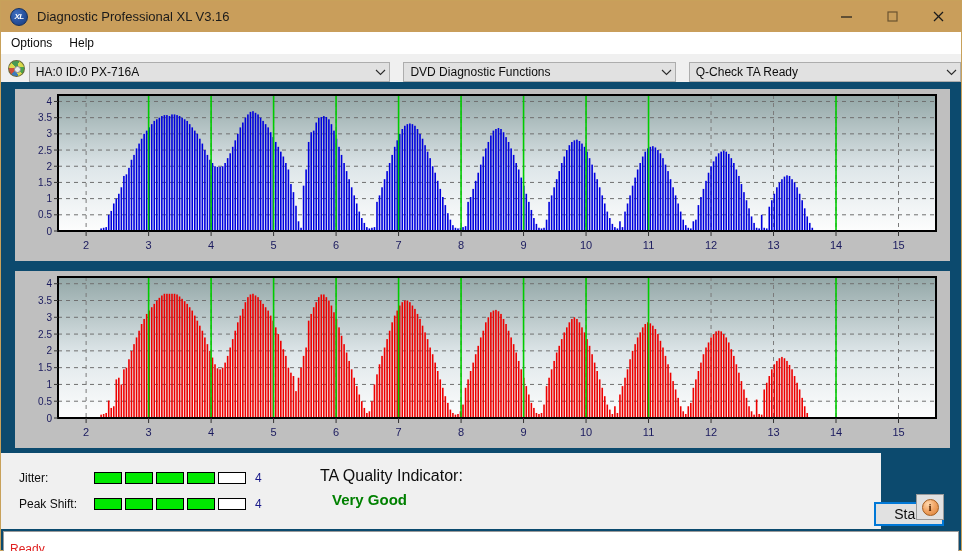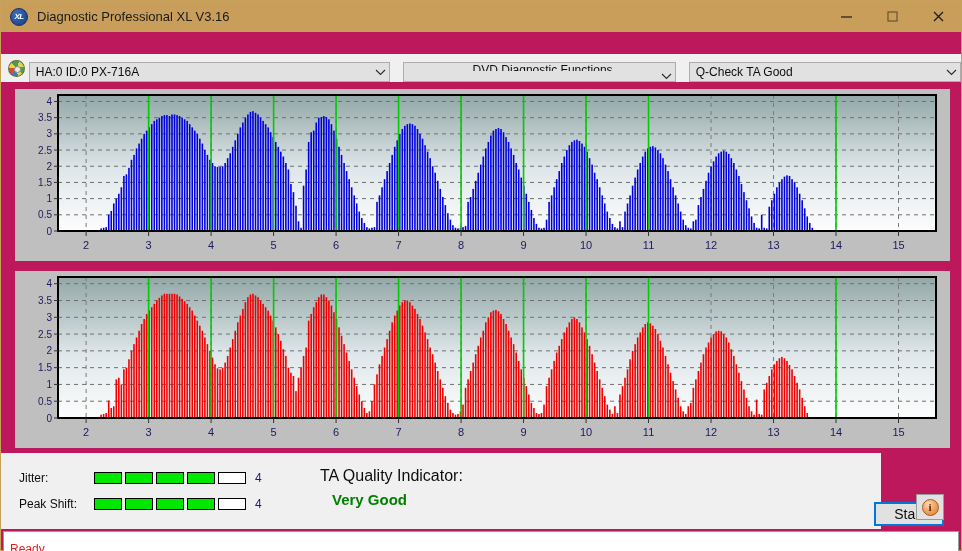--- a/index.html
+++ b/index.html
@@ -6,21 +6,21 @@
   body{
     width:962px;height:551px;overflow:hidden;
     font-family:"Liberation Sans", sans-serif;
     background:#f0f0f0;
     -webkit-font-smoothing:antialiased;
   }
   #app{
     position:relative;width:962px;height:551px;
     box-sizing:border-box;
     border:1px solid #c8a15a;
-    background:#be185d;
+    background:#0c4a6e;
   }
   
   .titlebar{
     position:absolute;left:0;top:0;width:960px;height:31px;
     background:#c99e5b;
     display:flex;align-items:center;
   }
   .app-icon{
     width:18px;height:18px;border-radius:50%;
     margin-left:9px;margin-right:9px;
@@ -75,21 +75,21 @@
     font-size:12px;color:#0d0d0d;
     position:relative;
     margin-top:8px;
   }
   .combo .lbl{padding-left:6px;white-space:nowrap;overflow:hidden;}
   .combo .arrow{
     margin-left:auto;width:17px;height:18px;
     display:flex;align-items:center;justify-content:center;
   }
   #combo-device{width:368px;}
-  #combo-function{width:277px;margin-left:13px;flex-direction:column;}
+  #combo-function{width:277px;margin-left:13px;}
   #combo-test{width:277px;margin-left:13px;}
   
   .chart-panel{
     position:absolute;left:14px;width:935px;
     background:#bfbfbf;
     box-sizing:border-box;
   }
   #chart-panel-jitter{top:88px;height:172px;}
   #chart-panel-peakshift{top:270px;height:177px;}
   .plot-wrap{position:absolute;left:0;top:0;width:100%;height:100%;}
@@ -161,41 +161,45 @@
       </div>
       <div class="win-btn">
         <svg width="13" height="13" viewBox="0 0 13 13">
             <line x1="2" y1="2" x2="11" y2="11" stroke="#1b1b1b" stroke-width="1.2"></line>
             <line x1="11" y1="2" x2="2" y2="11" stroke="#1b1b1b" stroke-width="1.2"></line>
           </svg>
       </div>
     </div>
   </div>
 
+  <div class="menubar">
+    <div class="menu-item">Options</div>
+    <div class="menu-item">Help</div>
+  </div>
 
   <div class="toolbar">
     <div class="disc-icon"></div>
     <div class="combo" id="combo-device">
       <span class="lbl">HA:0 ID:0  PX-716A</span>
       <span class="arrow">
         <svg width="11" height="8" viewBox="0 0 11 8">
             <polyline points="1,2 5.5,6.5 10,2" fill="none" stroke="#2b2b2b" stroke-width="1.1"></polyline>
           </svg>
       </span>
     </div>
     <div class="combo" id="combo-function">
       <span class="lbl">DVD Diagnostic Functions</span>
       <span class="arrow">
         <svg width="11" height="8" viewBox="0 0 11 8">
             <polyline points="1,2 5.5,6.5 10,2" fill="none" stroke="#2b2b2b" stroke-width="1.1"></polyline>
           </svg>
       </span>
     </div>
     <div class="combo" id="combo-test">
-      <span class="lbl">Q-Check TA Good</span>
+      <span class="lbl">Q-Check TA Ready</span>
       <span class="arrow">
         <svg width="11" height="8" viewBox="0 0 11 8">
             <polyline points="1,2 5.5,6.5 10,2" fill="none" stroke="#2b2b2b" stroke-width="1.1"></polyline>
           </svg>
       </span>
     </div>
   </div>
 
   <div class="chart-panel" id="chart-panel-jitter">
     <div class="plot-wrap">

